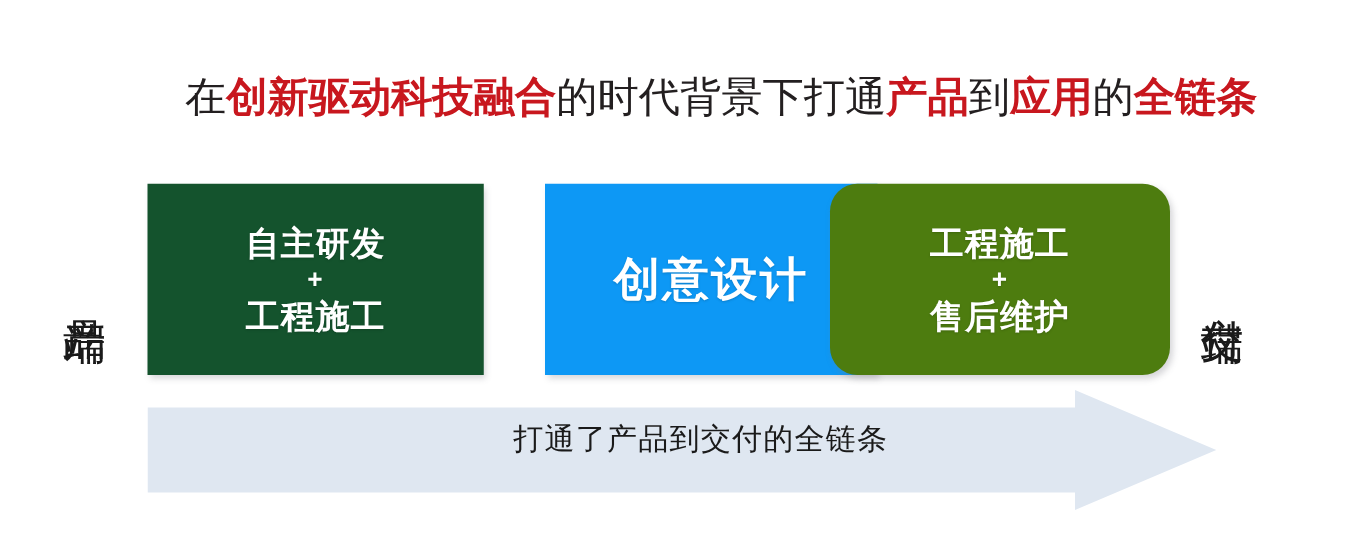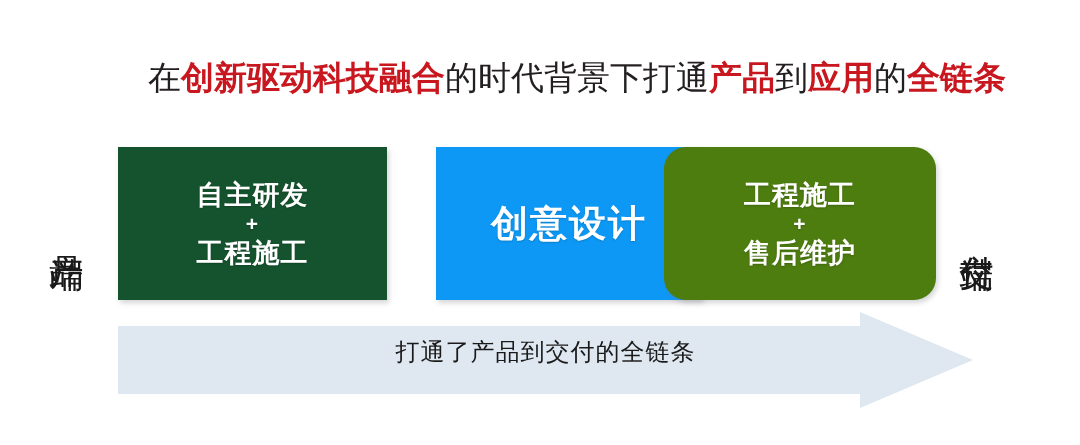--- a/index.html
+++ b/index.html
@@ -103,21 +103,21 @@
   #arrow-wrap {
     position: absolute;
     left: 118px;
     top: 312px;
     width: 855px;
     height: 96px;
   }
   #arrow-wrap svg { display: block; }
   #arrow-caption {
     position: absolute;
-    left: 118px;
+    left: 133px;
     top: 337px;
     width: 855px;
     text-align: center;
     font-size: 24px;
     line-height: 30px;
     color: #1a1a1a;
     letter-spacing: 1px;
     white-space: nowrap;
   }
 </style>

